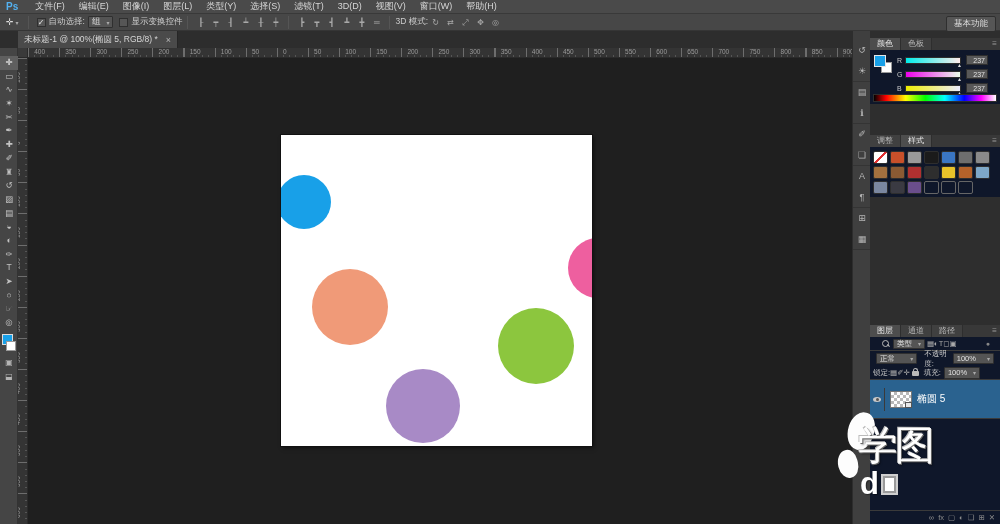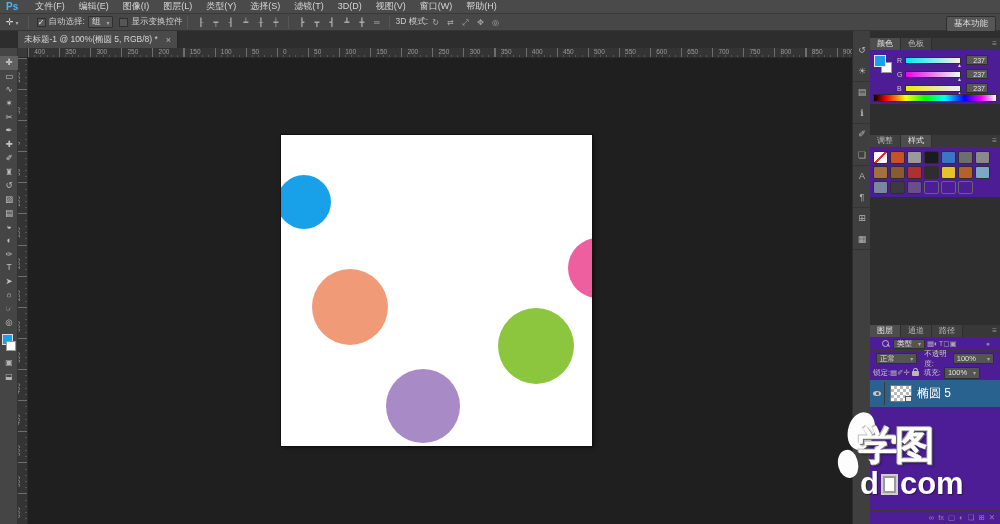--- a/index.html
+++ b/index.html
@@ -75,21 +75,21 @@
   .circle { position:absolute; border-radius:50%; }
 
   
   .dockstrip { position:absolute; left:852px; top:31px; width:18px; height:493px;
     background:#3f3f3f; border-left:1px solid #2d2d2d; padding-top:9px; }
   .dock-ico { width:18px; height:21px; text-align:center; line-height:21px; font-size:9px; color:#b5b5b5; }
   .dock-ico:nth-child(even){ border-bottom:1px solid #343434; }
 
   
   .rightcol { position:absolute; left:870px; top:31px; width:130px; height:493px; background:#2e2e2e; }
-  .panel { position:absolute; left:0; width:130px; background:#4c1d95; }
+  .panel { position:absolute; left:0; width:130px; background:#0f172a; }
   .ptabs { height:12px; background:#383838; display:flex; font-size:8px; color:#b8b8b8; position:relative; }
   .ptab { padding:0 7px; line-height:12px; background:#404040; border-right:1px solid #2e2e2e; }
   .ptab.active { background:#4d4d4d; color:#e8e8e8; }
   .pmenu { position:absolute; right:3px; top:0; line-height:12px; font-size:8px; color:#999; }
 
   
   #colorpanel { top:7px; height:66px; }
   .cp-body { position:relative; height:47px; }
   .cp-fg { position:absolute; left:4px; top:5px; width:12px; height:12px; border:1px solid #e6e6e6; z-index:2; }
   .cp-bg { position:absolute; left:11px; top:12px; width:11px; height:11px; border:1px solid #9a9a9a; background:#fff; }
@@ -125,22 +125,22 @@
   .lp-blend { height:15px; display:flex; align-items:center; font-size:7.5px; color:#c5c5c5;
     padding:0 3px; }
   .lp-blend .opt-select { height:11px; width:50px; font-size:7.5px; justify-content:space-between; }
   .lp-lock { height:14px; display:flex; align-items:center; font-size:7.5px; color:#c5c5c5;
     padding:0 3px; border-bottom:1px solid #3a3a3a; }
   .lockglyph { width:10px; text-align:center; color:#aaa; font-size:7.5px; }
   .csslock { position:relative; width:7px; height:5px; background:#b9b9b9; margin:2px 2px 0 2px; border-radius:1px; }
   .csslock::before { content:""; position:absolute; left:1px; top:-3px; width:3px; height:3px;
     border:1px solid #b9b9b9; border-bottom:none; border-radius:3px 3px 0 0; }
   .lp-list { }
-  .lrow { height:28px; display:flex; align-items:center; border-bottom:1px solid #3a3a3a;
-    font-size:12px; color:#d8d8d8; }
+  .lrow { height:39px; display:flex; align-items:center; border-bottom:1px solid #3a3a3a;
+    font-size:10px; color:#d8d8d8; }
   .lrow.selected { background:#2a628f; color:#fff; }
   .eyebox { width:15px; height:23px; border-right:1px solid #3a3a3a; display:flex;
     align-items:center; justify-content:center; }
   .eye { width:8px; height:5px; border-radius:50%; background:#c9c9c9; position:relative; }
   .eye::after{ content:""; position:absolute; left:2.5px; top:1px; width:3px; height:3px;
     border-radius:50%; background:#555; }
   .lthumb { position:relative; width:22px; height:17px; margin:0 5px; border:1px solid #777;
     background:repeating-conic-gradient(#b9b9b9 0 25%, #fff 0 50%) 0 0/6px 6px; }
   .lthumb.white { background:#fff; }
   .lthumb .badge { position:absolute; right:-1px; bottom:-1px; width:7px; height:6px;
@@ -149,21 +149,21 @@
   .lp-footer { position:absolute; bottom:0; left:0; width:130px; height:14px;
     border-top:1px solid #3a3a3a; display:flex; align-items:center; justify-content:flex-end;
     gap:4px; padding-right:5px; font-size:7.5px; color:#8b8b8b; }
 
   
   .watermark { position:absolute; left:838px; top:424px; width:170px; height:100px; z-index:50; pointer-events:none; }
   .wm-blob1 { position:absolute; left:10px; top:-12px; width:26px; height:38px; background:#fdfdfd;
     border-radius:50% 50% 45% 55%; transform:rotate(18deg); }
   .wm-blob2 { position:absolute; left:0px; top:26px; width:20px; height:28px; background:#fdfdfd;
     border-radius:55% 45% 50% 50%; transform:rotate(-14deg); }
-  .wm-line1 { position:absolute; left:20px; top:-6px; font-size:40px; font-weight:bold; color:#fff;
+  .wm-line1 { position:absolute; left:20px; top:-6px; font-size:40px; font-weight:normal; color:#fff;
     letter-spacing:-3px; text-shadow:1px 1px 0 #6a6a6a,-1px -1px 0 #bbb,2px 2px 2px rgba(0,0,0,.35); }
   .wm-line2 { position:absolute; left:22px; top:42px; font-size:31px; font-weight:bold; color:#fff;
     display:flex; align-items:center; text-shadow:1px 1px 1px rgba(0,0,0,.4); }
   .wm-square { display:inline-block; width:17px; height:21px; background:#fff; border:2px solid #cfcfcf;
     margin:0 2px; box-shadow:inset 0 0 0 2px #9a9a9a; }
 </style>
 </head>
 <body>
 
 <div id="app">
@@ -434,17 +434,16 @@
     </div>
   </div>
 
   <div class="watermark">
     <span class="wm-blob1"></span>
     <span class="wm-blob2"></span>
     <div class="wm-line1">学图</div>
     <div class="wm-line2">
       <span>d</span>
       <span class="wm-square"></span>
-      <span>com</span>
     </div>
   </div>
 
 </div>
 
 </body></html>

